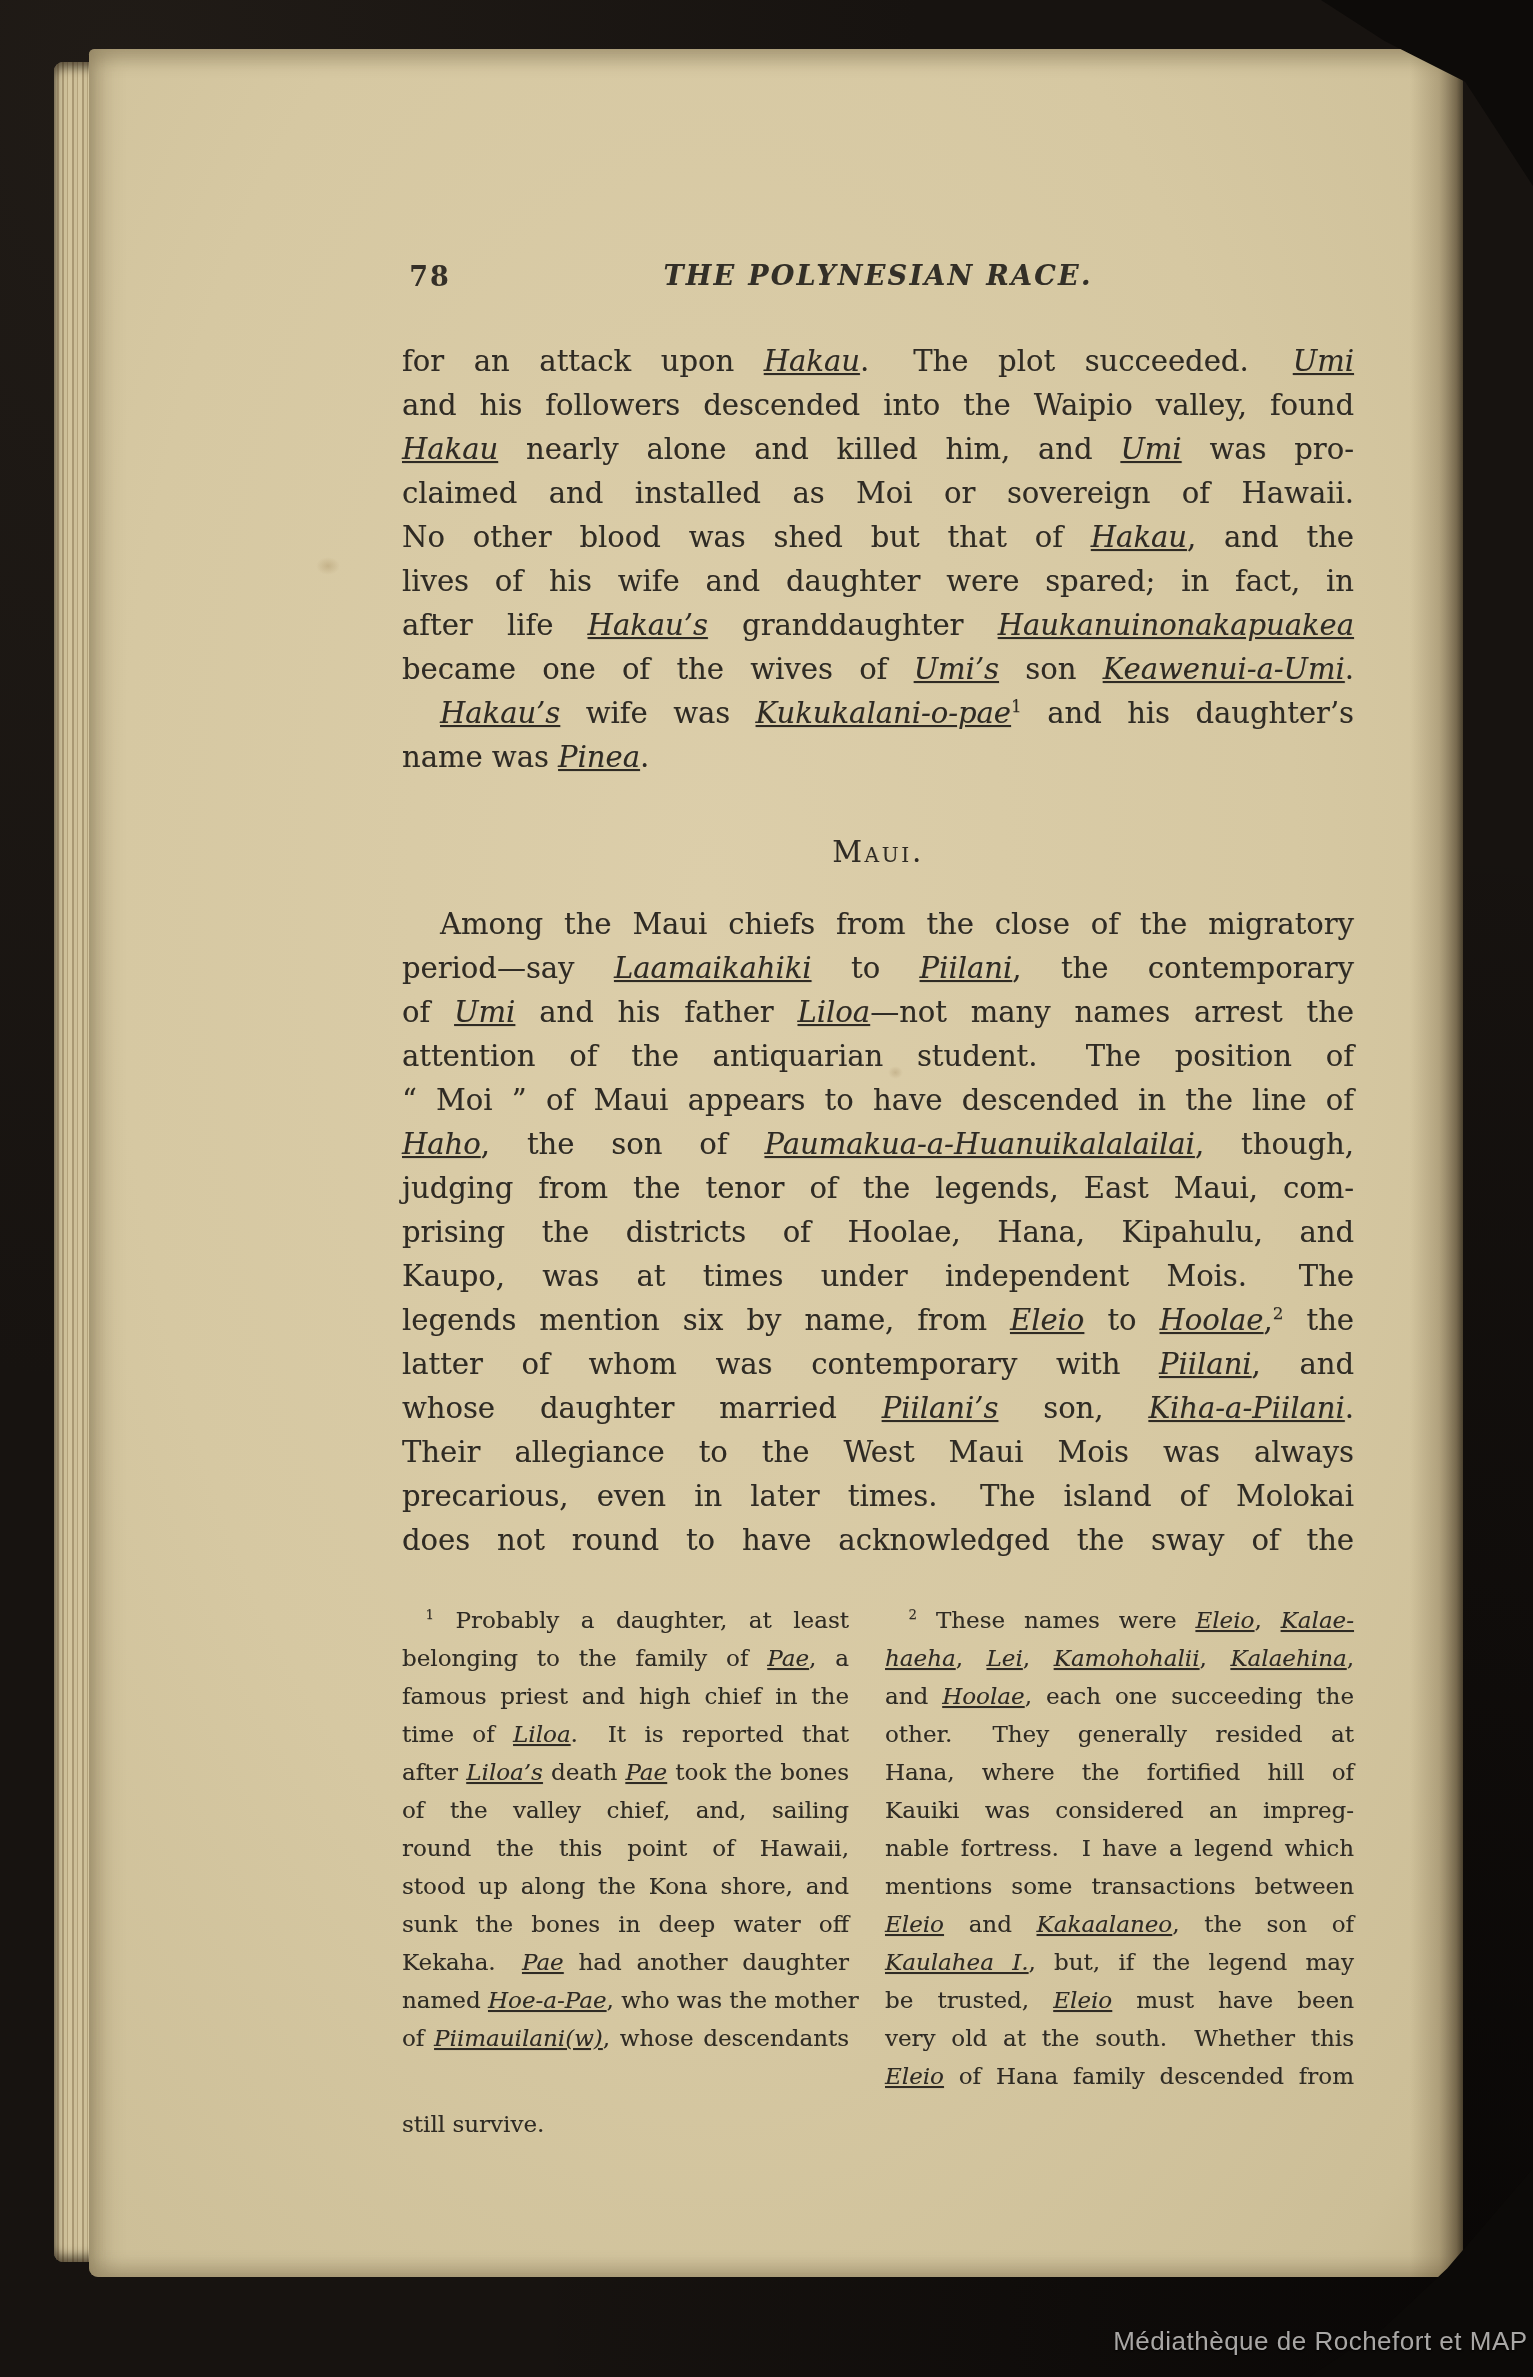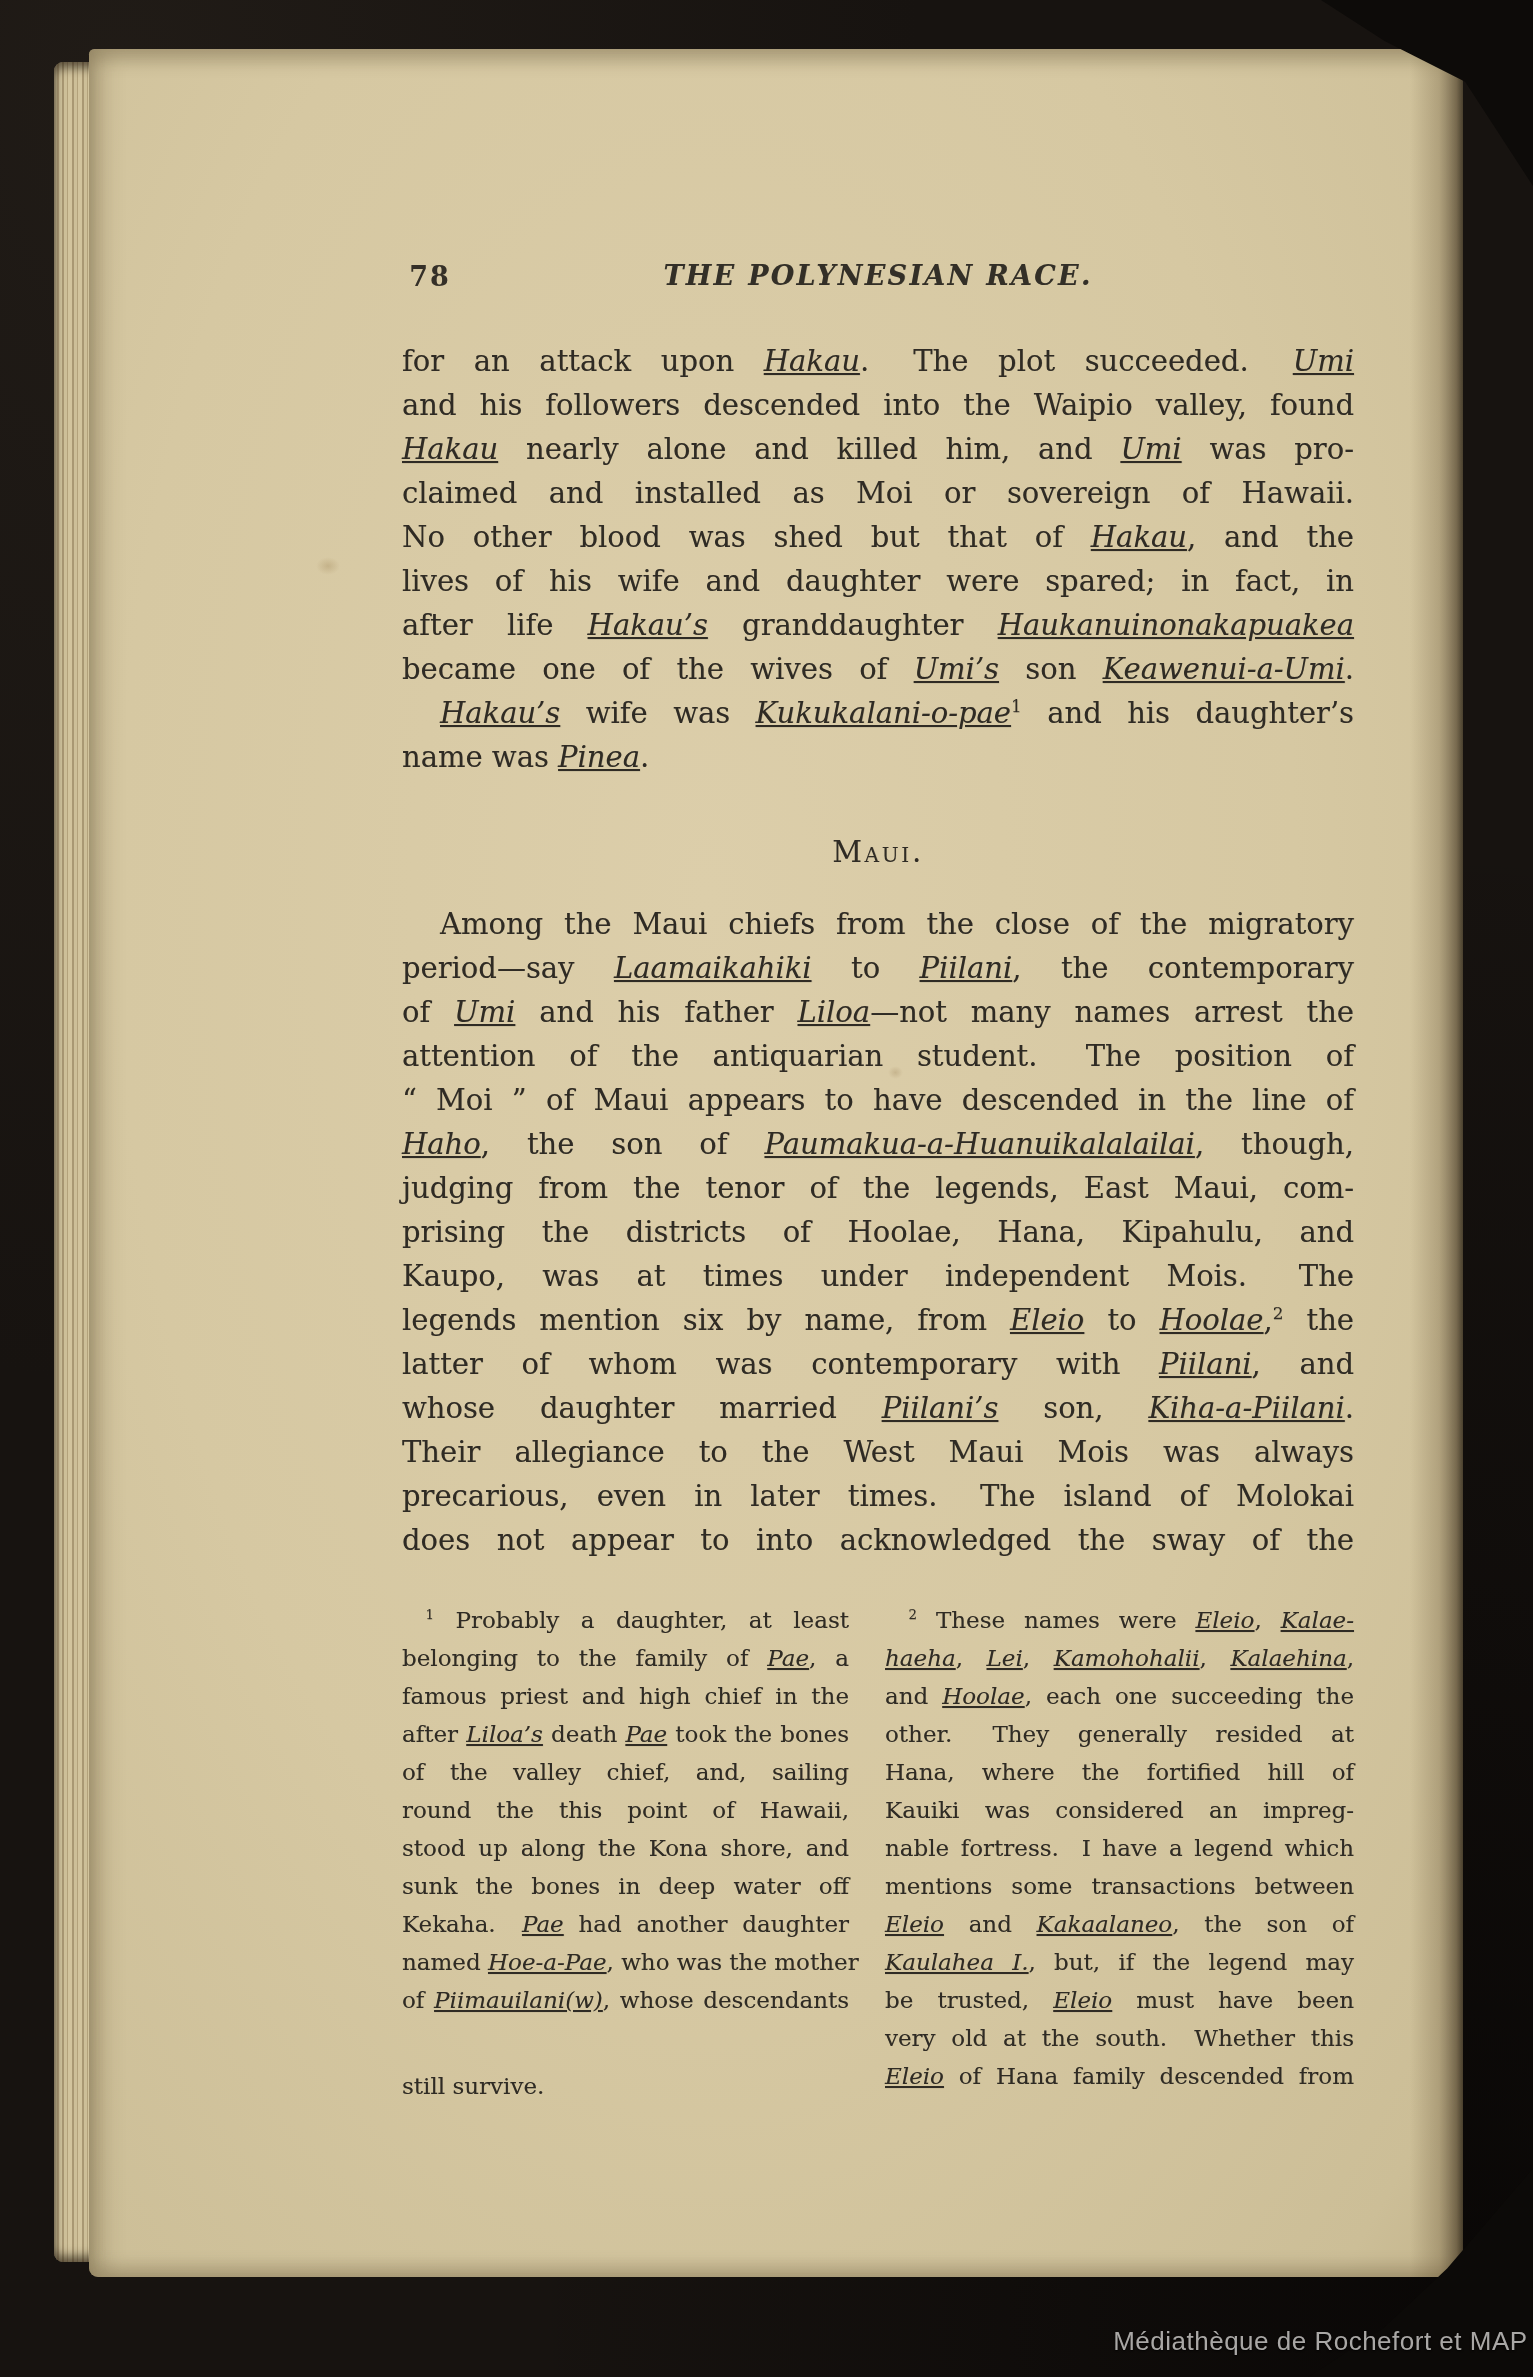--- a/index.html
+++ b/index.html
@@ -128,27 +128,28 @@
         <div class="tline">“ Moi ” of Maui appears to have descended in the line of</div>
         <div class="tline"><i>Haho</i>, the son of <i>Paumakua-a-Huanuikalalailai</i>, though,</div>
         <div class="tline">judging from the tenor of the legends, East Maui, com-</div>
         <div class="tline">prising the districts of Hoolae, Hana, Kipahulu, and</div>
         <div class="tline">Kaupo, was at times under independent Mois.  The</div>
         <div class="tline">legends mention six by name, from <i>Eleio</i> to <i>Hoolae</i>,<sup>2</sup> the</div>
         <div class="tline">latter of whom was contemporary with <i>Piilani</i>, and</div>
         <div class="tline">whose daughter married <i>Piilani’s</i> son, <i>Kiha-a-Piilani</i>.</div>
         <div class="tline">Their allegiance to the West Maui Mois was always</div>
         <div class="tline">precarious, even in later times.  The island of Molokai</div>
-        <div class="tline">does not appear to into acknowledged the sway of the</div>
+        <div class="tline">does not round to have acknowledged the sway of the</div>
       </div>
 
     <div class="fn fn1">
         <div class="tline"><sup>1</sup> Probably a daughter, at least</div>
         <div class="tline">belonging to the family of <i>Pae</i>, a</div>
         <div class="tline">famous priest and high chief in the</div>
+        <div class="tline">time of <i>Liloa</i>.  It is reported that</div>
         <div class="tline">after <i>Liloa’s</i> death <i>Pae</i> took the bones</div>
         <div class="tline">of the valley chief, and, sailing</div>
         <div class="tline">round the this point of Hawaii,</div>
         <div class="tline">stood up along the Kona shore, and</div>
         <div class="tline">sunk the bones in deep water off</div>
         <div class="tline">Kekaha.  <i>Pae</i> had another daughter</div>
         <div class="tline">named <i>Hoe-a-Pae</i>, who was the mother</div>
         <div class="tline">of <i>Piimauilani(w)</i>, whose descendants</div>
         <div class="tline">still survive.</div>
       </div>

